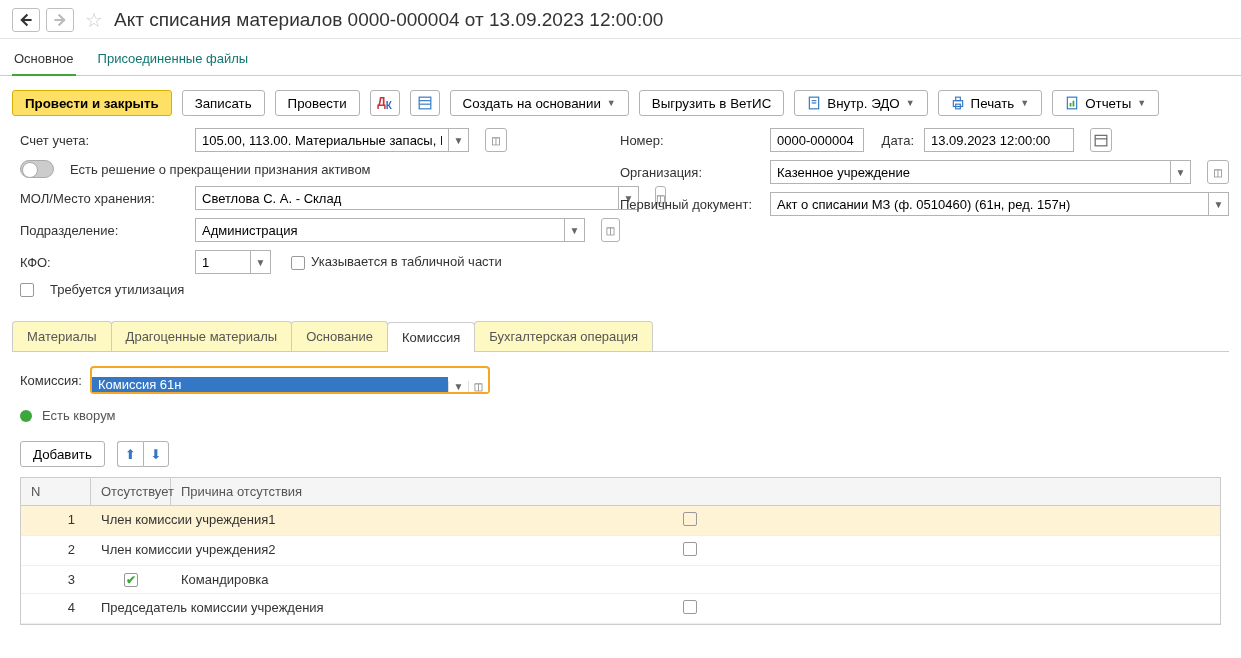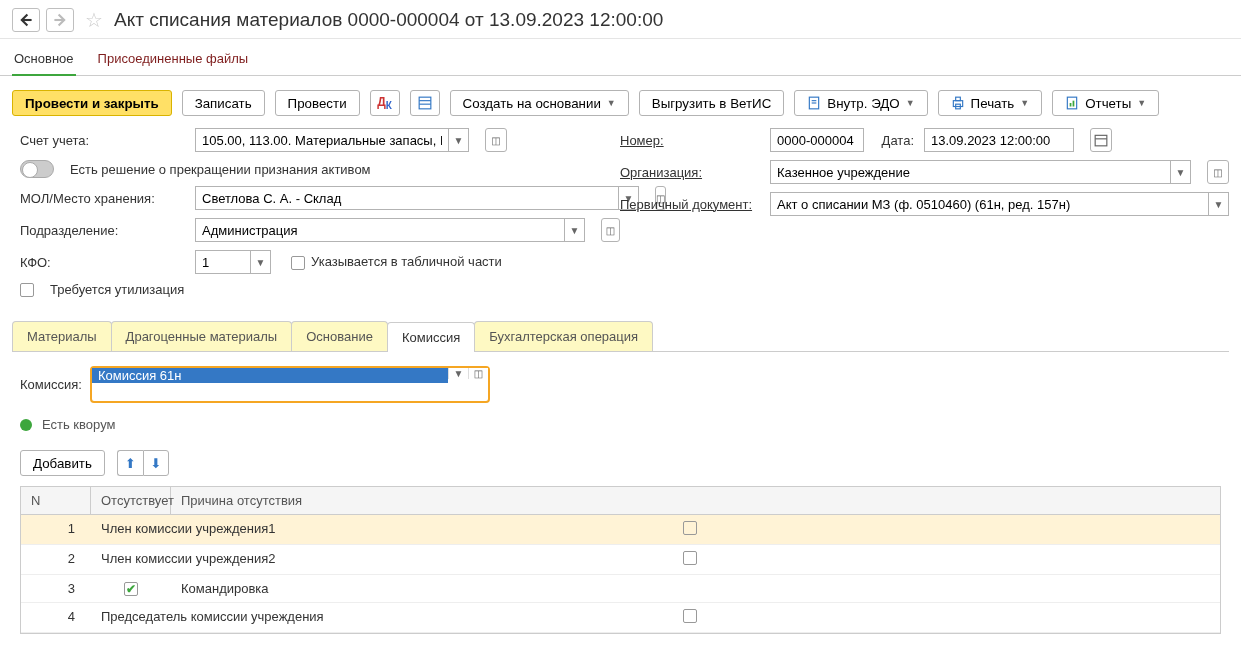--- a/index.html
+++ b/index.html
@@ -41,21 +41,21 @@
   }
   .tab-row {
     display: flex;
     gap: 20px;
     padding: 6px 12px 0;
     border-bottom: 1px solid #ccc;
   }
   .top-tab {
     padding: 6px 2px 8px;
     cursor: pointer;
-    color: #7f1d1d;
+    color: #0f766e;
   }
   .top-tab.active {
     color: #333;
     border-bottom: 2px solid #3da63d;
     margin-bottom: -1px;
   }
   .toolbar {
     display: flex;
     gap: 10px;
     padding: 14px 12px 10px;
@@ -129,21 +129,21 @@
     border-radius: 3px;
     width: 22px;
     height: 24px;
   }
   .two-col {
     display: flex;
     gap: 0;
   }
   .col-left { width: 600px; margin-left: 8px; }
   .col-right { flex: 1; }
-  .col-right .form-label { width: 140px; text-decoration: underline; }
+  .col-right .form-label { width: 140px; }
   .toggle {
     width: 34px; height: 18px;
     border-radius: 9px;
     background: #ccc;
     border: 1px solid #aaa;
     position: relative;
     margin-right: 6px;
   }
   .toggle::after {
     content: "";
@@ -189,23 +189,23 @@
   .komissia-row {
     display: flex;
     align-items: center;
     gap: 8px;
     margin-bottom: 14px;
   }
   .komissia-input {
     border: 2px solid #f5a623;
     border-radius: 4px;
     flex: 0 0 400px;
-    height: 37px;
-    display: flex;
-    align-items: flex-start;
+    height: 28px;
+    display: flex;
+    align-items: flex-end;
   }
   .komissia-input input {
     border: none;
     flex: 1;
     padding: 0 6px;
     color: #fff;
     background: #3478c5;
     font-size: 13px;
     outline: none;
   }

